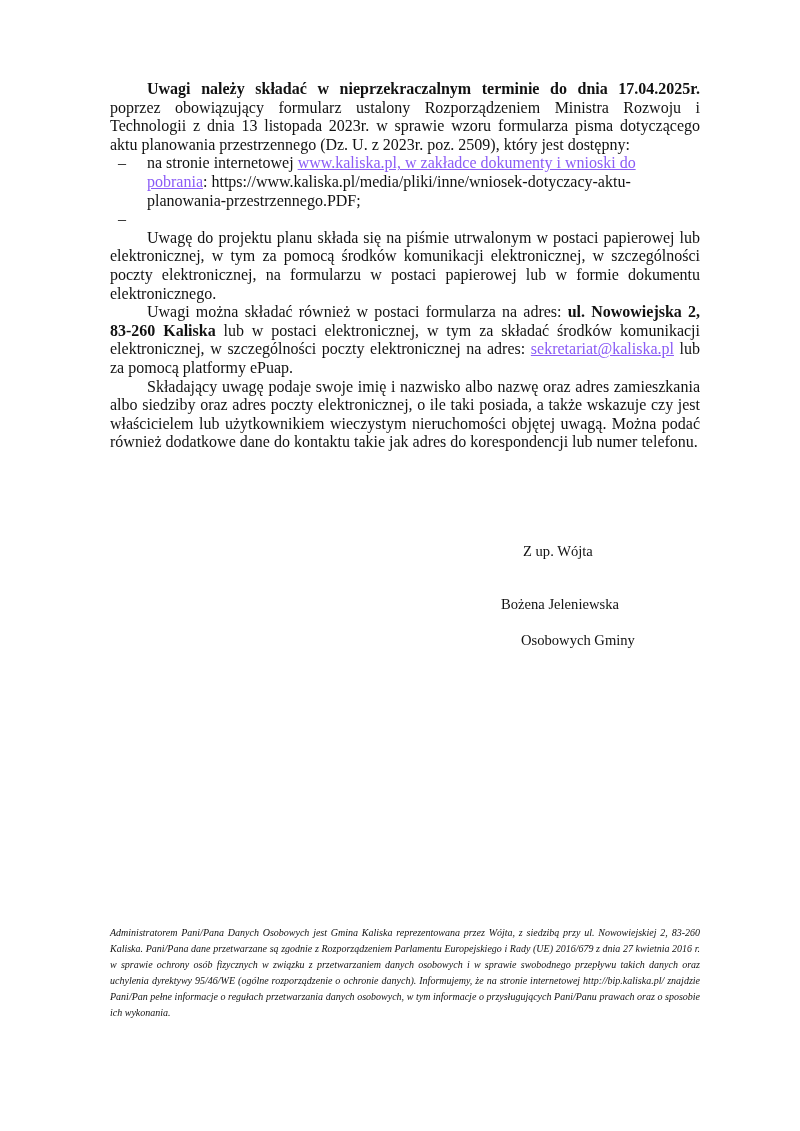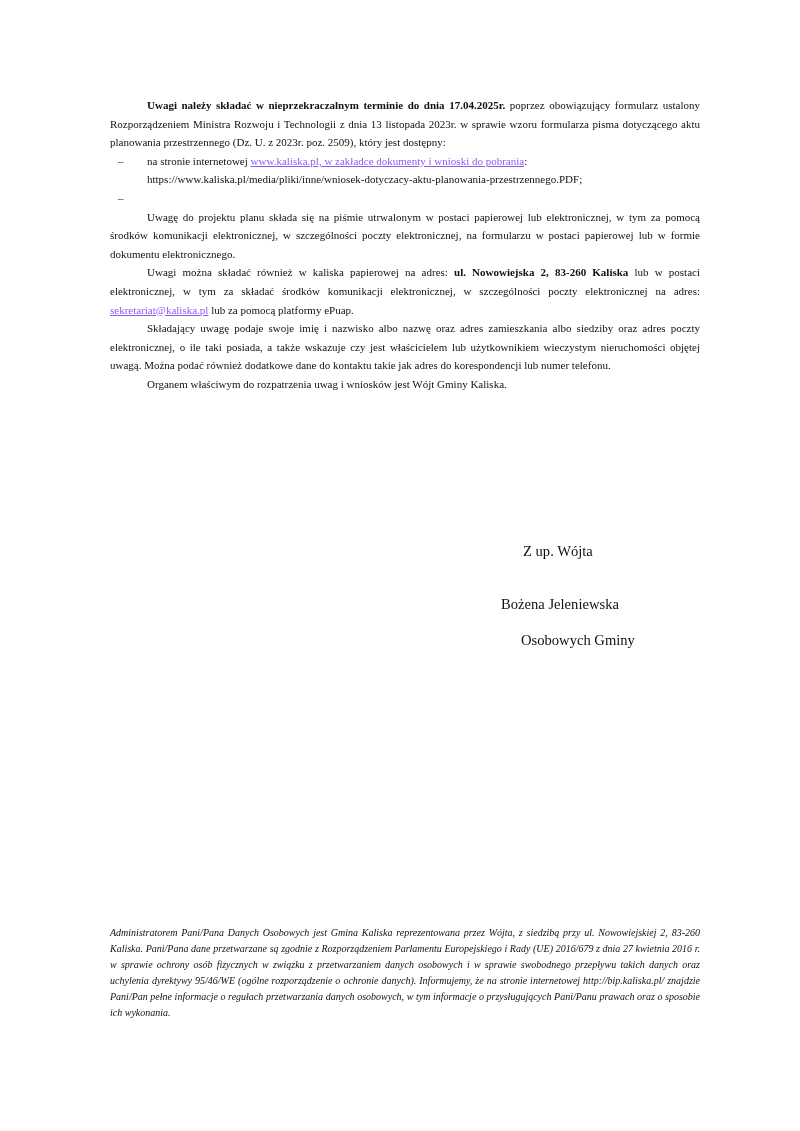--- a/index.html
+++ b/index.html
@@ -1,18 +1,18 @@
 <!DOCTYPE html>
 <html><head>
 <meta charset="utf-8">
 <style>
   html, body { margin: 0; padding: 0; background: #ffffff; }
   body { width: 800px; height: 1131px; position: relative; overflow: hidden;
          font-family: "Liberation Serif", serif; color: #111; }
-  .page { position: absolute; left: 110px; top: 96px; width: 590px; font-size: 11px; line-height: 18.6px; }
+  .page { position: absolute; left: 110px; top: 80px; width: 590px; font-size: 16px; line-height: 18.6px; }
   p { margin: 0; text-align: justify; }
   .indent { text-indent: 37px; }
   .gap { height: 18.6px; }
   ul.list { list-style: none; margin: 0; padding: 0; }
   ul.list li { position: relative; padding-left: 37px; }
   ul.list li .dash { position: absolute; left: 8px; top: 0; }
   a.link { color: #8b5cf6; text-decoration: underline; }
   b { font-weight: bold; }
   .sig { position: absolute; font-size: 14.6px; }
   .footer { position: absolute; left: 110px; top: 925px; width: 590px; font-size: 10px;
@@ -27,22 +27,21 @@
     <li>
       <span class="dash">–</span>
       <span>na stronie internetowej </span><a class="link" href="#">www.kaliska.pl, w zakładce dokumenty i wnioski do pobrania</a><span>: https://www.kaliska.pl/media/pliki/inne/wniosek-dotyczacy-aktu-planowania-przestrzennego.PDF;</span>
     </li>
     <li>
       <span class="dash">–</span>
     </li>
   </ul>
   <div class="gap"></div>
   <p class="indent">Uwagę do projektu planu składa się na piśmie utrwalonym w postaci papierowej lub elektronicznej, w tym za pomocą środków komunikacji elektronicznej, w szczególności poczty elektronicznej, na formularzu w postaci papierowej lub w formie dokumentu elektronicznego.</p>
-  <p class="indent"><span>Uwagi można składać również w kaliska papierowej na adres: </span><b>ul. Nowowiejska 2, 83-260 Kaliska</b><span> lub w postaci elektronicznej, w tym za składać środków komunikacji elektronicznej, w szczególności poczty elektronicznej na adres: </span><a class="link" href="#">sekretariat@kaliska.pl</a><span> lub za pomocą platformy ePuap.</span></p>
+  <p class="indent"><span>Uwagi można składać również w postaci formularza na adres: </span><b>ul. Nowowiejska 2, 83-260 Kaliska</b><span> lub w postaci elektronicznej, w tym za składać środków komunikacji elektronicznej, w szczególności poczty elektronicznej na adres: </span><a class="link" href="#">sekretariat@kaliska.pl</a><span> lub za pomocą platformy ePuap.</span></p>
   <p class="indent">Składający uwagę podaje swoje imię i nazwisko albo nazwę oraz adres zamieszkania albo siedziby oraz adres poczty elektronicznej, o ile taki posiada, a także wskazuje czy jest właścicielem lub użytkownikiem wieczystym nieruchomości objętej uwagą. Można podać również dodatkowe dane do kontaktu takie jak adres do korespondencji lub numer telefonu.</p>
-  <p class="indent">Organem właściwym do rozpatrzenia uwag i wniosków jest Wójt Gminy Kaliska.</p>
 </div>
 
 <div class="sig" style="left:523px; top:543px;text-align:center;">Z up. Wójta</div>
 <div class="sig" style="left:501px; top:596px;">Bożena Jeleniewska</div>
 <div class="sig" style="left:521px; top:632px;">Osobowych Gminy</div>
 
 <div class="footer">Administratorem Pani/Pana Danych Osobowych jest Gmina Kaliska reprezentowana przez Wójta, z siedzibą przy ul. Nowowiejskiej 2, 83-260 Kaliska. Pani/Pana dane przetwarzane są zgodnie z Rozporządzeniem Parlamentu Europejskiego i Rady (UE) 2016/679 z dnia 27 kwietnia 2016 r. w sprawie ochrony osób fizycznych w związku z przetwarzaniem danych osobowych i w sprawie swobodnego przepływu takich danych oraz uchylenia dyrektywy 95/46/WE (ogólne rozporządzenie o ochronie danych). Informujemy, że na stronie internetowej http://bip.kaliska.pl/ znajdzie Pani/Pan pełne informacje o regułach przetwarzania danych osobowych, w tym informacje o przysługujących Pani/Panu prawach oraz o sposobie ich wykonania.</div>
 
 </body></html>

